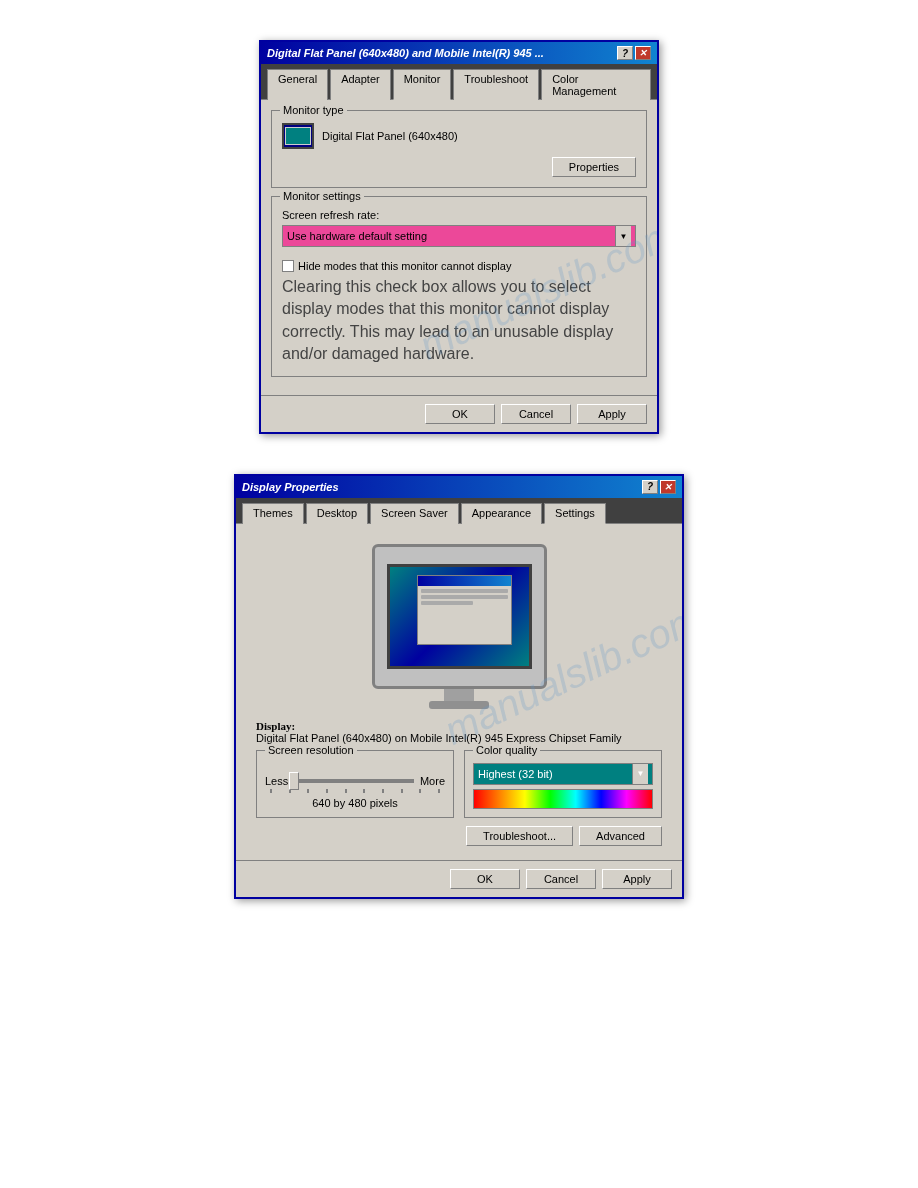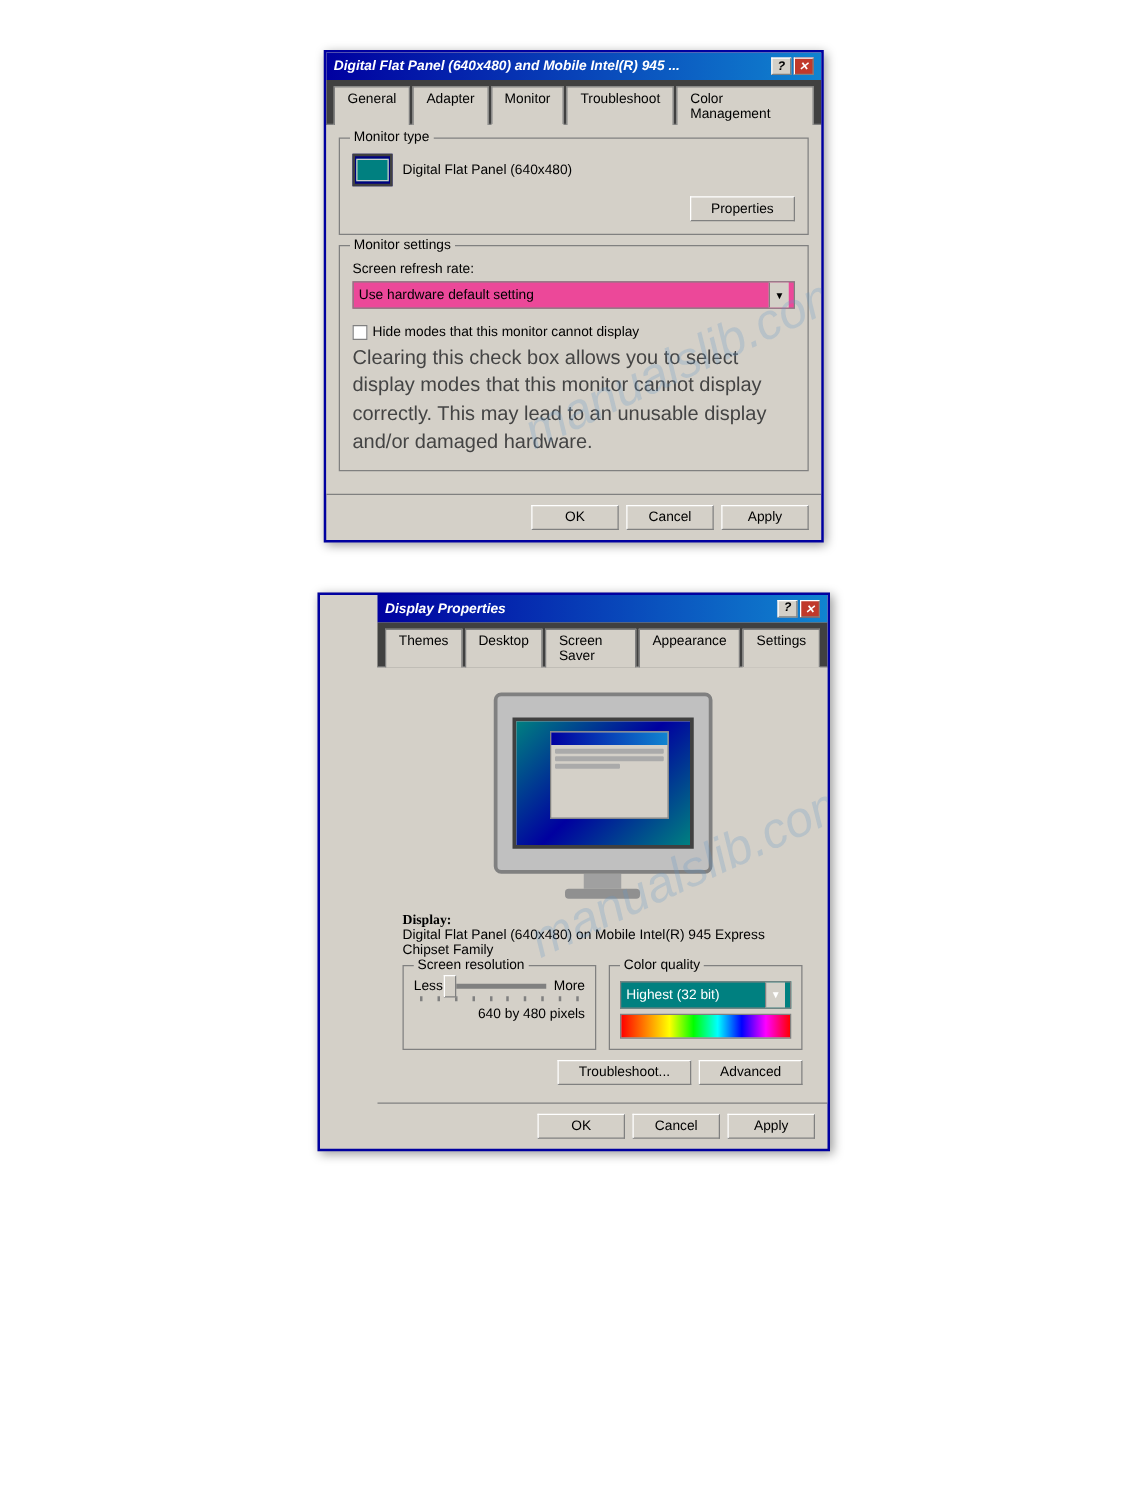--- a/index.html
+++ b/index.html
@@ -228,22 +228,21 @@
     .dialog-buttons {
       display: flex;
       justify-content: flex-end;
       gap: 6px;
       padding: 8px 10px;
       border-top: 1px solid #808080;
     }
 
     
     .dialog-large {
-      width: 410px;
-      padding-left: 46px;
+      width: 450px;
     }
 
     .monitor-preview {
       display: flex;
       justify-content: center;
       align-items: center;
       padding: 10px 0 5px;
     }
 
     .monitor-outer {
@@ -344,21 +343,21 @@
       flex: 1;
       border: 1px solid #808080;
       padding: 6px 8px 8px;
       position: relative;
     }
 
     .slider-row {
       display: flex;
       align-items: center;
       gap: 6px;
-      margin-top: 4px;
+      margin-top: 18px;
       justify-content: space-between;
     }
 
     .slider-track {
       flex: 1;
       height: 4px;
       background: #808080;
       position: relative;
       display: flex;
       align-items: center;
@@ -541,21 +540,21 @@
           <div class="slider-dot"></div>
           <div class="slider-dot"></div>
           <div class="slider-dot"></div>
           <div class="slider-dot"></div>
           <div class="slider-dot"></div>
           <div class="slider-dot"></div>
           <div class="slider-dot"></div>
           <div class="slider-dot"></div>
           <div class="slider-dot"></div>
         </div>
-        <div style="text-align:right; margin-top:4px;">
+        <div style="text-align:center; margin-top:4px;">
           <span>640 by 480 pixels</span>
         </div>
       </div>
 
       <div class="color-quality-group">
         <span class="group-label">Color quality</span>
         <div class="dropdown-row" style="margin-top:6px;">
           <div class="xp-select" style="background:#008080; color:white;">
             <span>Highest (32 bit)</span>
             <div class="select-arrow">▼</div>

